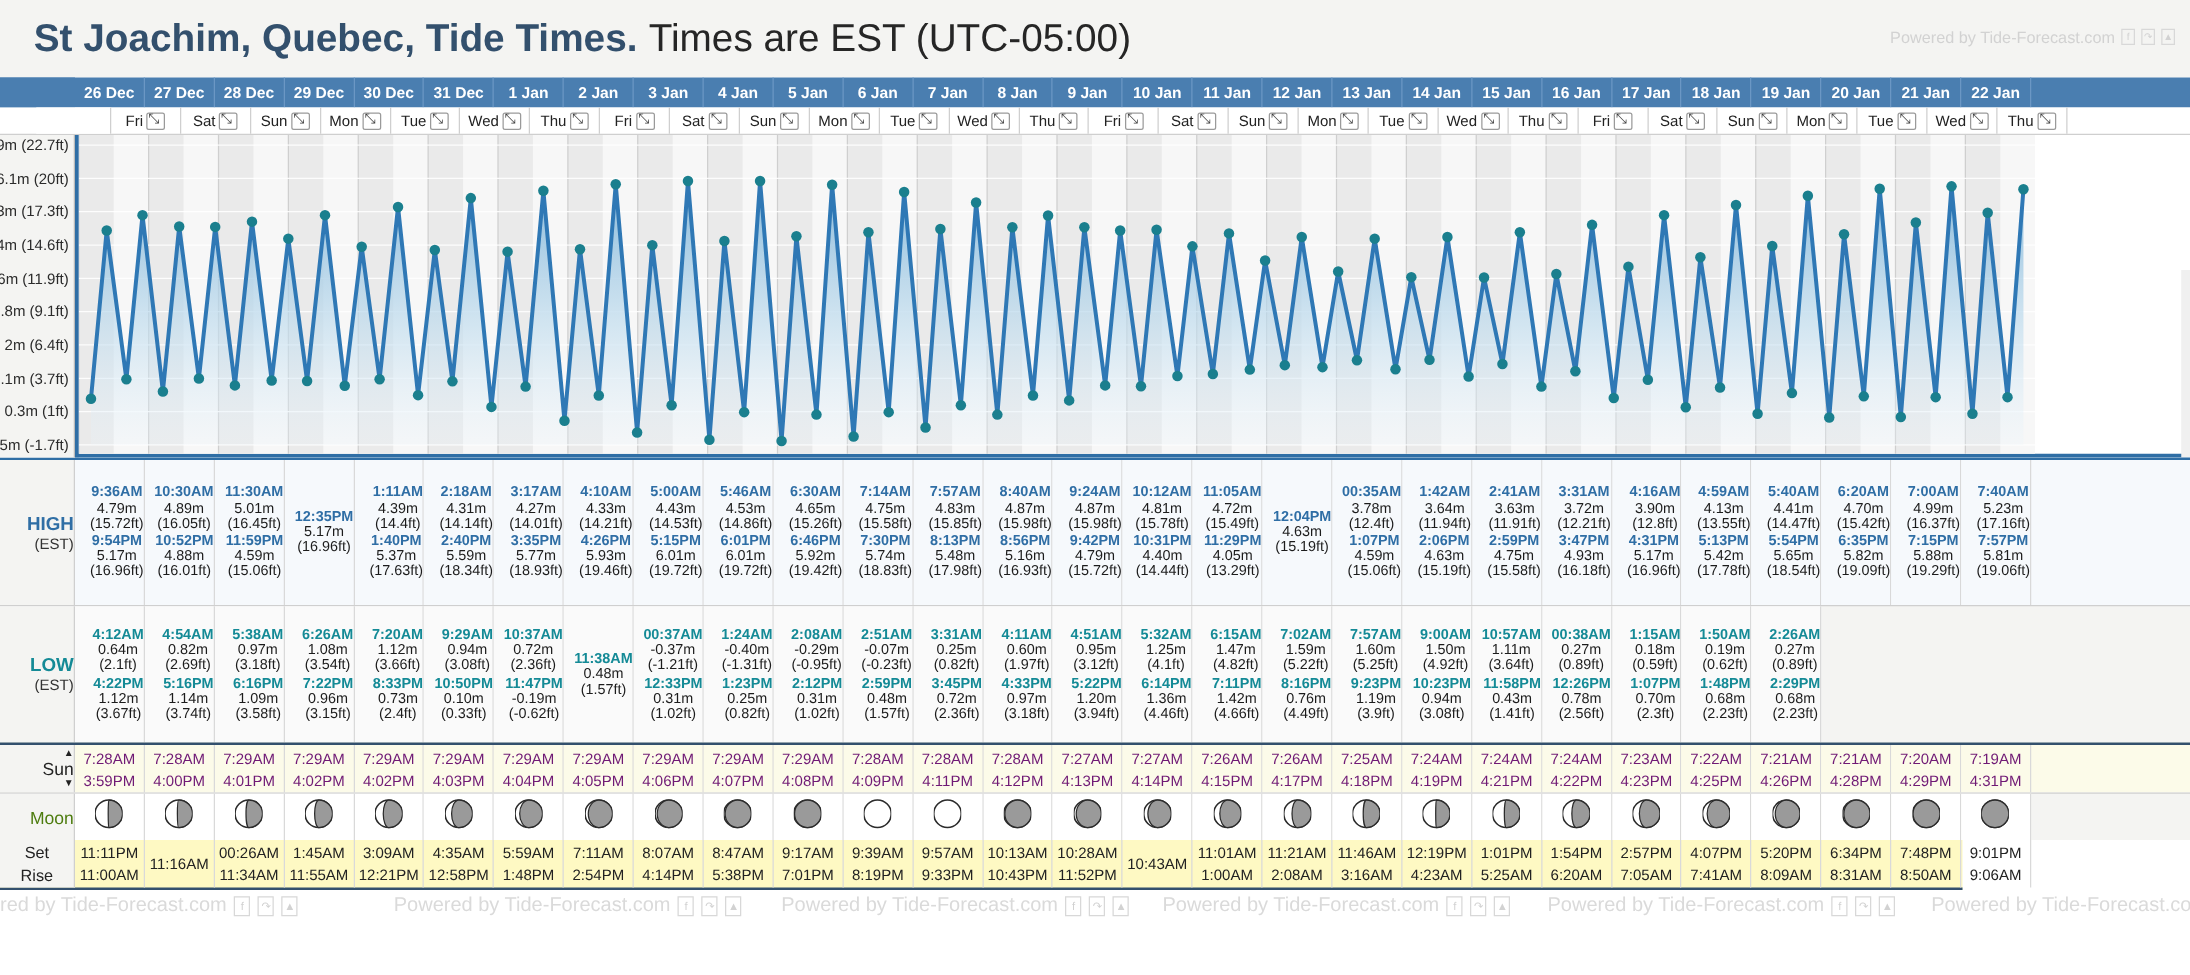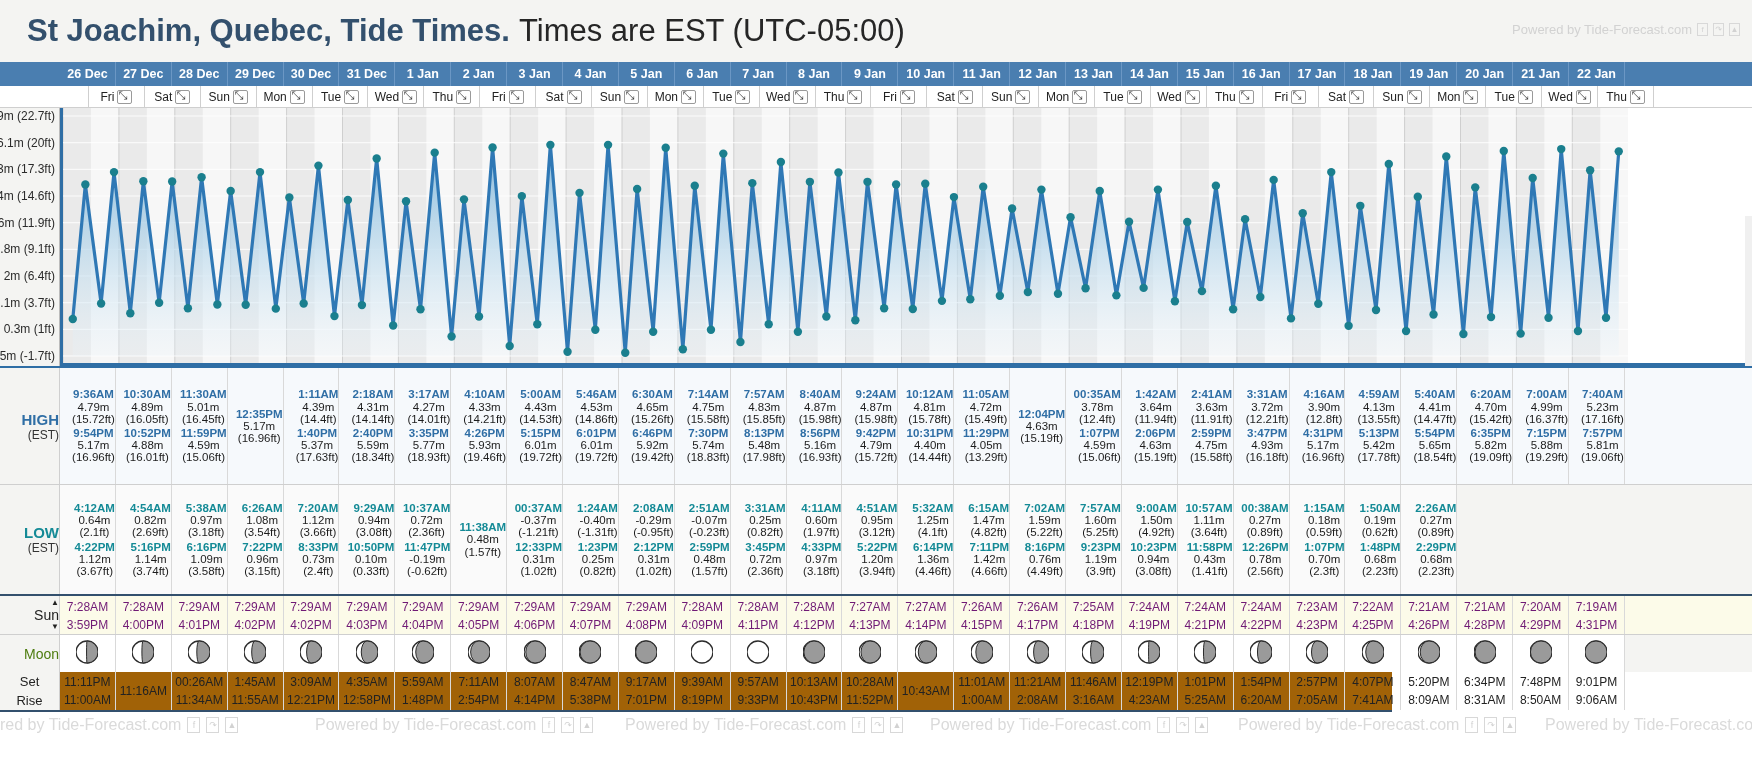--- a/index.html
+++ b/index.html
@@ -148,22 +148,22 @@
   .moonblock .rowlabel { background:#f4f4f2; font-weight:400; font-size:14px; color:#4d7c0f;}
   .mooncell {
     flex:0 0 55.9px; width:55.9px;
     border-right:1px solid #d9d9d9; background:#ffffff;
     display:flex; align-items:center; justify-content:center;
   }
   .moon-glyph { width:22px; height:26px; }
 
   
   .srblock {
-    position:absolute; left:0; top:672px; width:1392px; height:40px;
-    display:flex; background:#a16207; border-bottom:2px solid #33506d;
+    position:absolute; left:0; top:672px; width:1570px; height:40px;
+    display:flex; background:#fef9c3; border-bottom:2px solid #33506d;
   }
   .srlabels {
     flex:0 0 60px; width:60px; border-right:1px solid #cfcfcf; background:#f4f4f2;
     display:flex; flex-direction:column; align-items:center; justify-content:center;
     font-size:13px; color:#222; line-height:1.5;
   }
   .srcell {
     flex:0 0 55.9px; width:55.9px; border-right:1px solid #d9d9d9;
     display:flex; flex-direction:column; align-items:center; justify-content:center;
     font-size:12px; color:#222; line-height:1.5;

